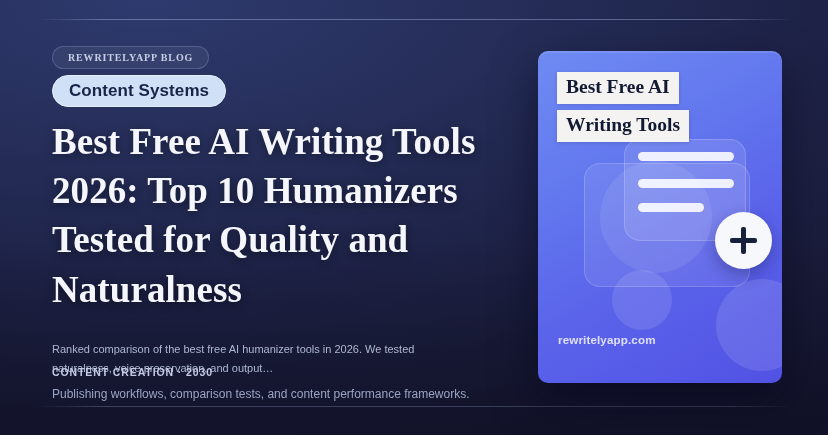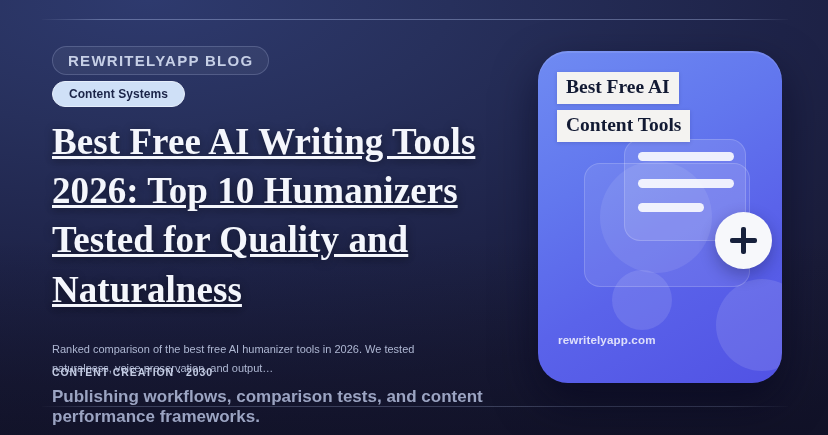--- a/index.html
+++ b/index.html
@@ -50,45 +50,45 @@
     display: inline-flex;
     align-items: center;
     border-radius: 999px;
     white-space: nowrap;
   }
   .badge-outline {
     padding: 5px 15px 5px 15px;
     background: rgba(255,255,255,0.055);
     border: 1px solid rgba(190,205,240,0.22);
     color: #c6cfe6;
-    font-size: 15px;
+    font-size: 10px;
     font-weight: 700;
     letter-spacing: 0.085em;
+    font-family: Liberation Serif, serif;
   }
   .badge-solid {
     margin-top: 6px;
     padding: 5px 16px;
     background: #cfe0f7;
     border: 1px solid #e5eefb;
     color: #1b2448;
-    font-size: 12px;
+    font-size: 17px;
     font-weight: 700;
     letter-spacing: 0.005em;
   }
 
   .title {
     margin: 10px 0 0 0;
     font-family: "Liberation Serif", "DejaVu Serif", serif;
     font-weight: 700;
     font-size: 37px;
     line-height: 1.33;
     color: #f4f6fc;
     letter-spacing: 0.002em;
     text-shadow: 0 2px 10px rgba(0,0,0,0.45);
-    text-decoration: underline;
   }
 
   .excerpt {
     margin-top: 26px;
     width: 400px;
     font-size: 11px;
     line-height: 1.72;
     color: #aeb7d2;
     font-weight: 400;
   }
@@ -101,33 +101,33 @@
     z-index: 4;
   }
   .meta-kicker {
     font-size: 10.5px;
     font-weight: 700;
     letter-spacing: 0.085em;
     color: #c3cbe2;
   }
   .meta-sub {
     margin-top: 9px;
-    font-size: 17px;
+    font-size: 12px;
     color: #9ba4c2;
-    font-weight: 700;
+    font-weight: 400;
   }
 
   
   .card {
     position: absolute;
     left: 538px;
     top: 51px;
     width: 244px;
     height: 332px;
-    border-radius: 30px;
+    border-radius: 10px;
     overflow: hidden;
     background: linear-gradient(150deg, #6f8bf2 0%, #6277ee 34%, #5a63ea 62%, #5152e4 100%);
     box-shadow: 0 18px 44px rgba(5,6,28,0.55), 0 2px 0 rgba(255,255,255,0.10) inset;
     z-index: 2;
   }
 
   .blob {
     position: absolute;
     border-radius: 50%;
     background: rgba(255,255,255,0.115);
@@ -244,21 +244,21 @@
 
     <div class="ghost-card g2"></div>
     <div class="ghost-card g1"></div>
 
     <div class="ghost-line l1"></div>
     <div class="ghost-line l2"></div>
     <div class="ghost-line l3"></div>
 
     <div class="hl-stack">
       <div><span class="hl">Best Free AI</span></div>
-      <div><span class="hl">Content Tools</span></div>
+      <div><span class="hl">Writing Tools</span></div>
     </div>
 
     <div class="fab">
       <span class="bar h"></span>
       <span class="bar v"></span>
     </div>
 
     <div class="card-domain">rewritelyapp.com</div>
   </div>
 

